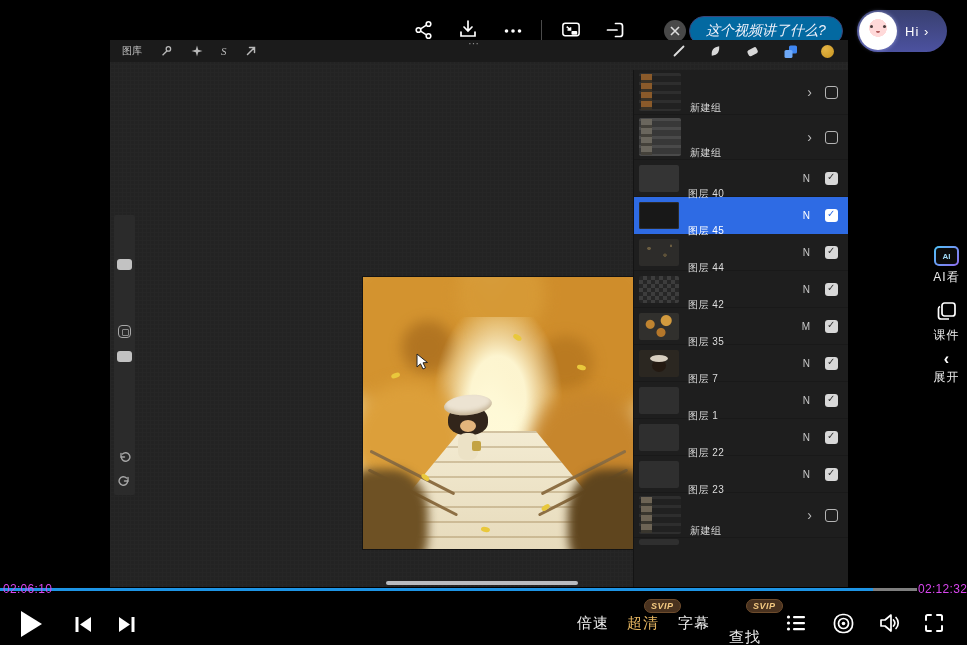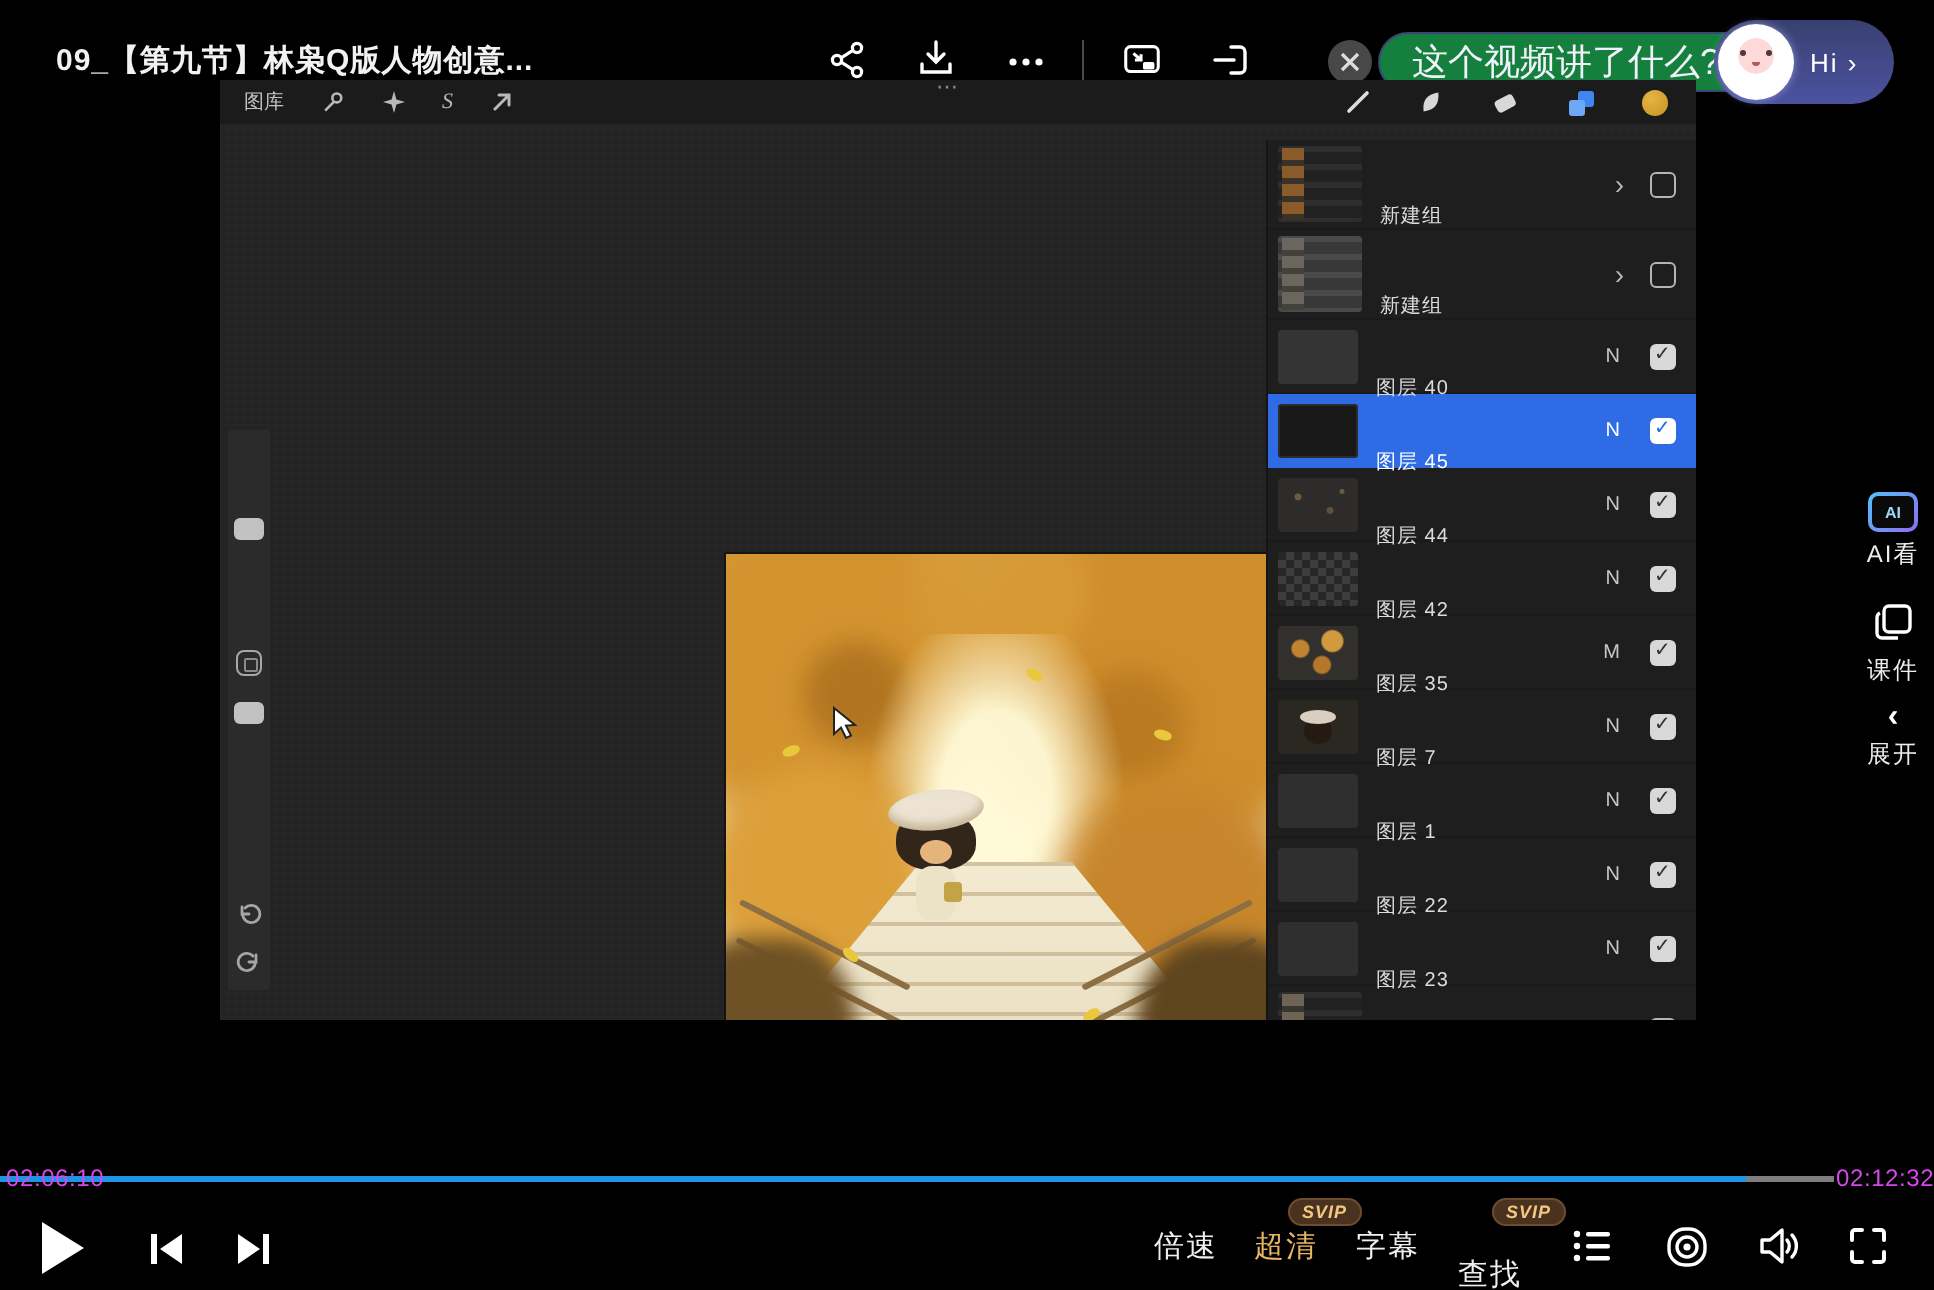--- a/index.html
+++ b/index.html
@@ -9,35 +9,35 @@
   .abs { position:absolute; }
 
   
   .vp-title { left:28px; top:21px; font-size:15px; font-weight:bold; color:#f2f2f2; letter-spacing:.5px; }
   .tool-ic { width:22px; height:22px; display:flex; align-items:center; justify-content:center; cursor:pointer; }
   .tool-ic svg { display:block; }
   .vdivider { left:541px; top:20px; width:1px; height:20px; background:#4a4a4a; }
   .close-btn { left:664px; top:20px; width:22px; height:22px; border-radius:50%; background:#484848;
                display:flex; align-items:center; justify-content:center; }
   .ai-pill { left:689px; top:16px; height:30px; padding:0 16px; border-radius:15px;
-             background:#15803d; border:1px solid #3c4478; color:#f0f1fa; font-size:18px;
-             display:flex; align-items:center; white-space:nowrap; }
+             background:#0369a1; border:1px solid #3c4478; color:#f0f1fa; font-size:14px;
+             display:flex; align-items:center; white-space:nowrap;font-style:italic; }
   .assist-pill { left:857px; top:10px; width:90px; height:42px; border-radius:21px;
                  background:linear-gradient(180deg,#394070,#4c52a0); display:flex; align-items:center; }
   .assist-avatar { width:38px; height:38px; margin-left:2px; border-radius:50%;
                    background:radial-gradient(circle at 50% 42%, #ffd9d9 0 30%, #fff 31% 100%);
                    position:relative; flex:0 0 auto; box-shadow:0 0 4px rgba(180,190,255,.6); }
   .assist-avatar::before { content:""; position:absolute; left:11px; top:13px; width:3px; height:3px;
                    border-radius:50%; background:#4a3a3a; box-shadow:13px 0 0 #4a3a3a; }
   .assist-avatar::after { content:""; position:absolute; left:17px; top:19px; width:4px; height:2px;
                    border-radius:0 0 4px 4px; background:#b05a5a; }
   .assist-label { font-size:13px; font-weight:normal; color:#fff; margin-left:8px; letter-spacing:1px; }
 
   
-  .video-frame { left:110px; top:40px; width:738px; height:470px; background:#232323; overflow:hidden;
+  .video-frame { left:110px; top:40px; width:738px; height:547px; background:#232323; overflow:hidden;
       background-image:linear-gradient(#262626 1px, transparent 1px),
                        linear-gradient(90deg,#262626 1px, transparent 1px);
       background-size:4px 4px; }
   .pc-toolbar { position:absolute; left:0; top:0; width:100%; height:22px; background:#1b1b1b;
                 display:flex; align-items:center; font-size:10px; color:#c3c3c3; }
   .pc-left { display:flex; align-items:center; gap:17px; padding-left:12px; }
   .pc-right { margin-left:auto; display:flex; align-items:center; gap:22px; padding-right:14px; }
   .pc-dots { position:absolute; left:358px; top:-3px; color:#8a8a8a; font-size:11px; letter-spacing:2px; }
   .sel-s { font-style:italic; font-family:"Liberation Serif", serif; color:#b9b9b9; font-size:11px; }
   .color-dot { width:13px; height:13px; border-radius:50%;
@@ -169,21 +169,20 @@
   .txtbtn { font-size:15px; color:#eee; letter-spacing:1px; }
   .txtbtn.gold { color:#e6b661; }
   .svip { top:599px; font-size:9px; font-style:italic; font-weight:bold; color:#f3c981;
           background:#49321f; border:1px solid #6e4c2c; border-radius:8px; padding:1px 6px; letter-spacing:.5px; }
 </style>
 </head>
 <body>
 
 <div id="stage">
 
-  <div class="abs vp-title">09_【第九节】林枭Q版人物创意...</div>
 
   <div class="abs tool-ic" style="left:413px;top:19px;">
     <svg width="22" height="22" viewBox="0 0 22 22">
       <g stroke="#fff" stroke-width="1.6" fill="none">
         <circle cx="15.5" cy="5" r="2.3"></circle>
           <circle cx="5.5" cy="11" r="2.3"></circle>
           <circle cx="15.5" cy="17" r="2.3"></circle>
         <path d="M7.6 9.9 13.4 6.2 M7.6 12.1 13.4 15.8"></path>
       </g>
     </svg>

